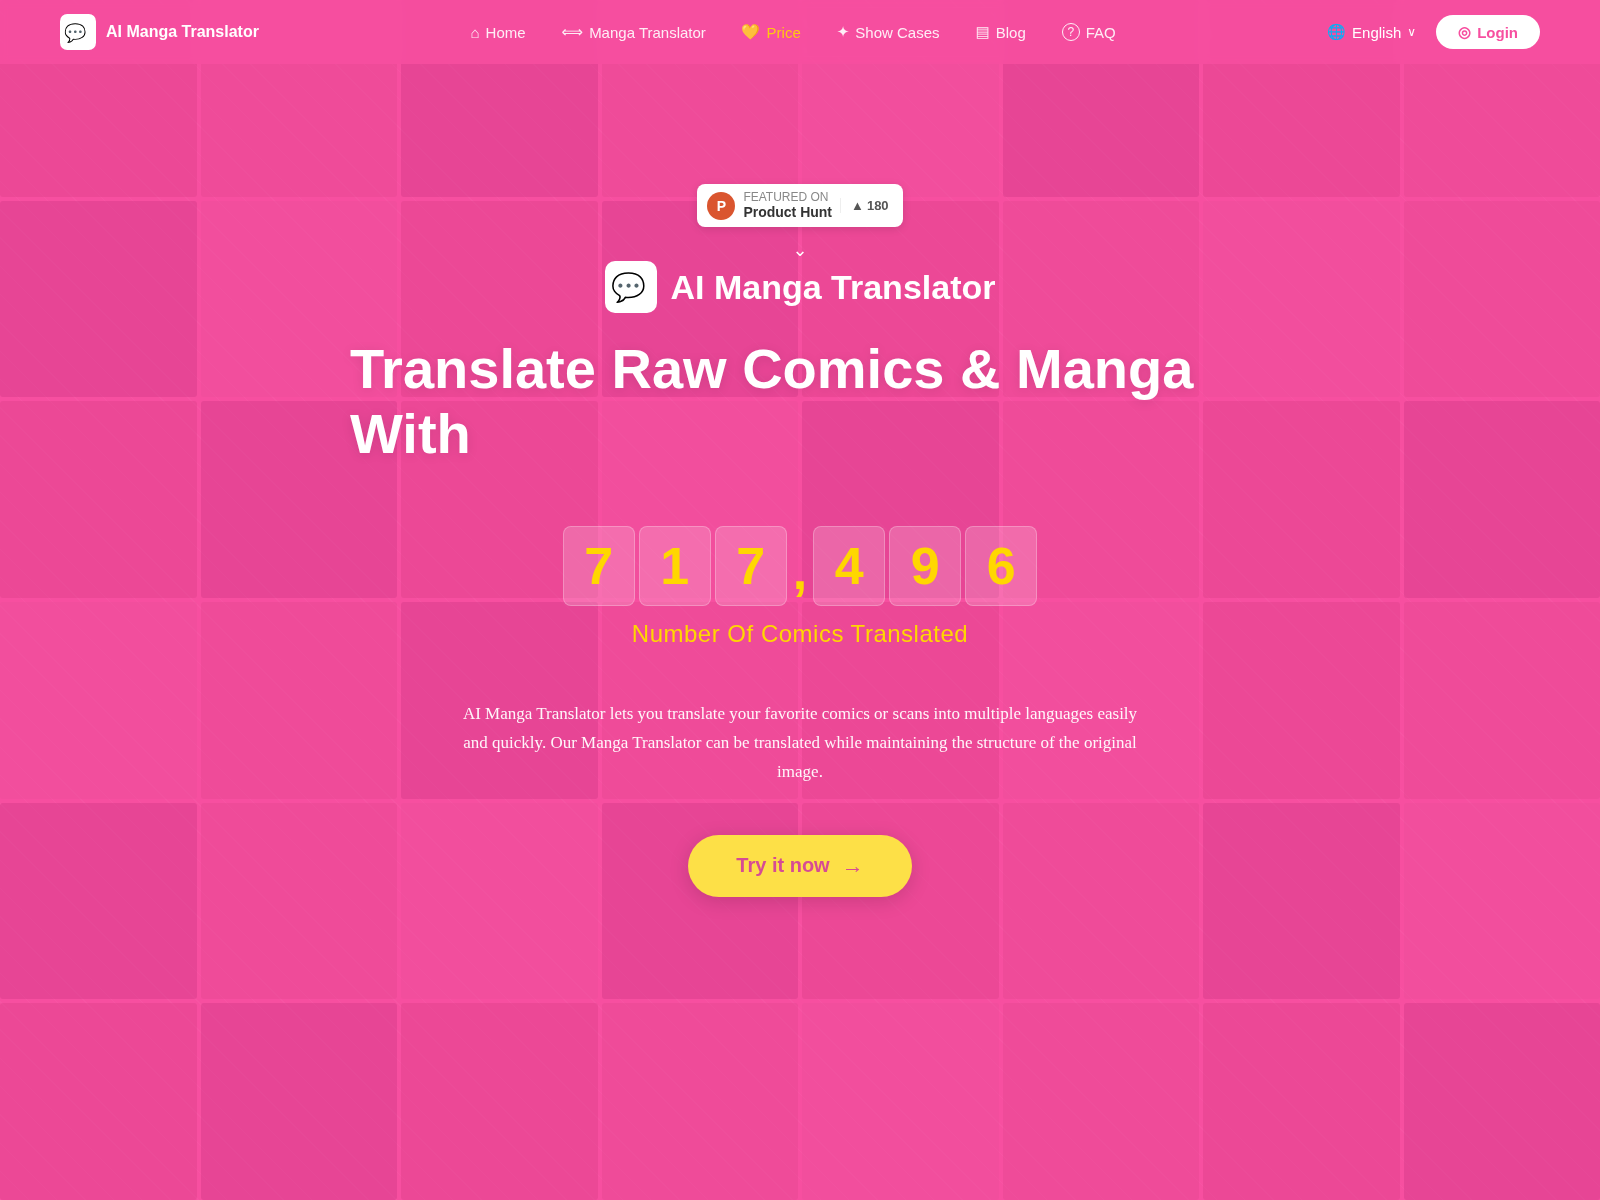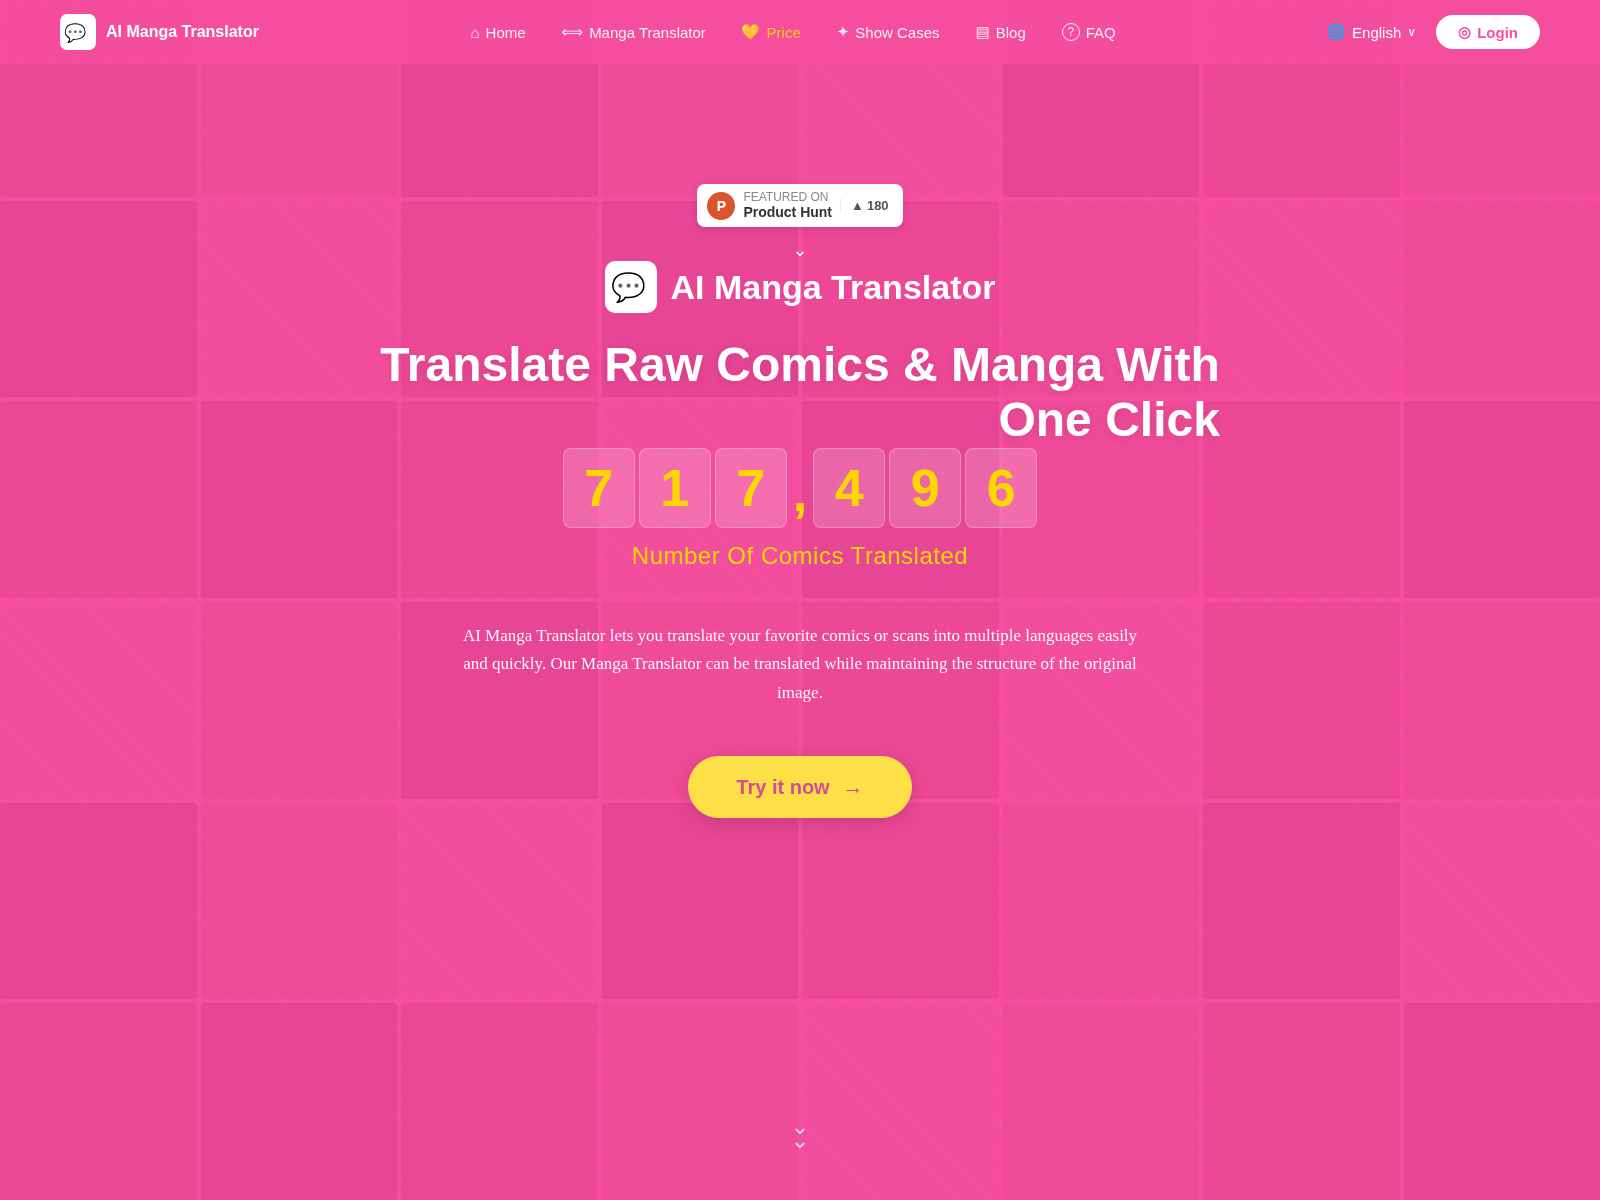--- a/index.html
+++ b/index.html
@@ -228,25 +228,26 @@
 
     .app-name {
       color: white;
       font-size: 34px;
       font-weight: 700;
     }
 
     
     .hero-headline {
       color: white;
-      font-size: 48px;
+      font-size: 56px;
       font-weight: 800;
-      text-align: right;
+      text-align: left;
       line-height: 1.15;
       max-width: 900px;
+      margin-bottom: 60px;
       text-shadow: 0 2px 12px rgba(0,0,0,0.1);
     }
 
     
     .counter-section {
       display: flex;
       flex-direction: column;
       align-items: center;
       margin-bottom: 16px;
     }
@@ -494,21 +495,20 @@
   <div class="app-name-row">
     <svg class="app-logo-hero" viewBox="0 0 52 52" fill="none" xmlns="http://www.w3.org/2000/svg">
       <rect width="52" height="52" rx="10" fill="white"></rect>
       <text x="6" y="36" font-size="28" font-weight="900" fill="#f74fa0">💬</text>
     </svg>
     <span class="app-name">AI Manga Translator</span>
   </div>
 
   <h1 class="hero-headline">
     <span>Translate Raw Comics &amp; Manga With</span><br>
-    <span>One Click</span>
   </h1>
 
   <div class="counter-section">
     <div class="counter-digits">
       <div class="digit-box">7</div>
       <div class="digit-box">1</div>
       <div class="digit-box">7</div>
       <span class="digit-comma">,</span>
       <div class="digit-box">4</div>
       <div class="digit-box">9</div>

